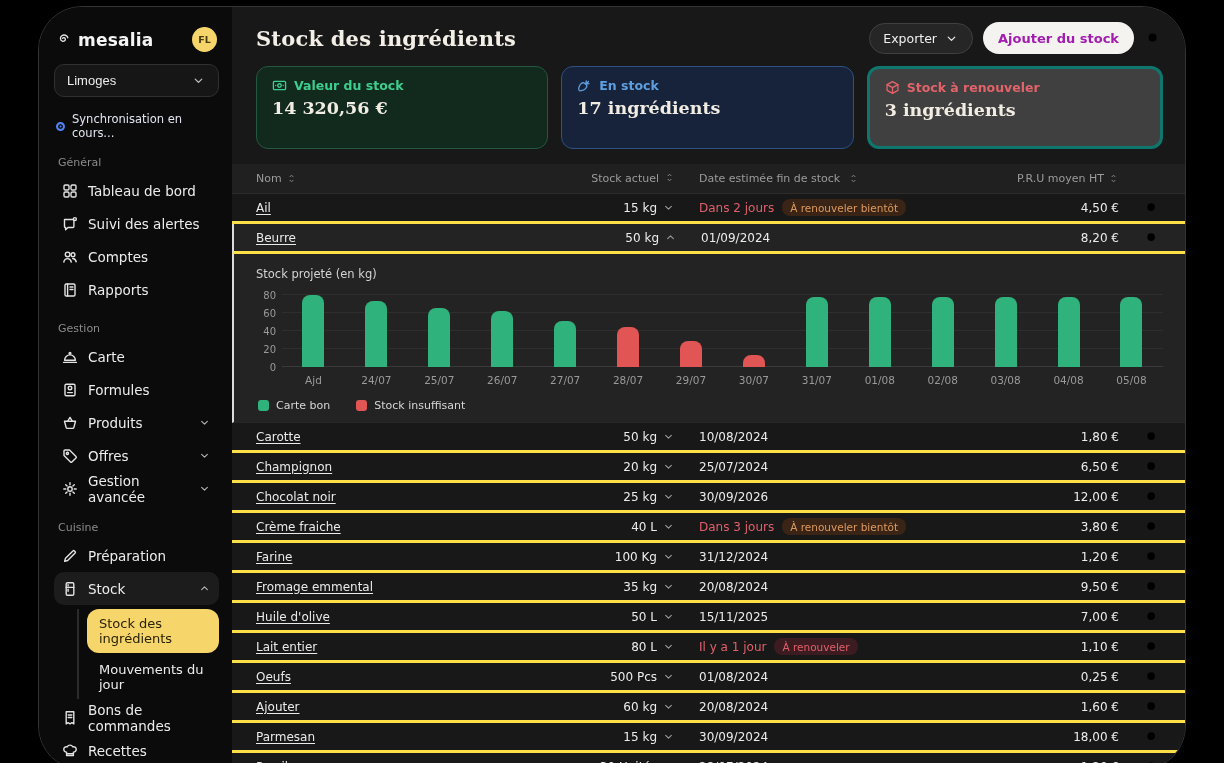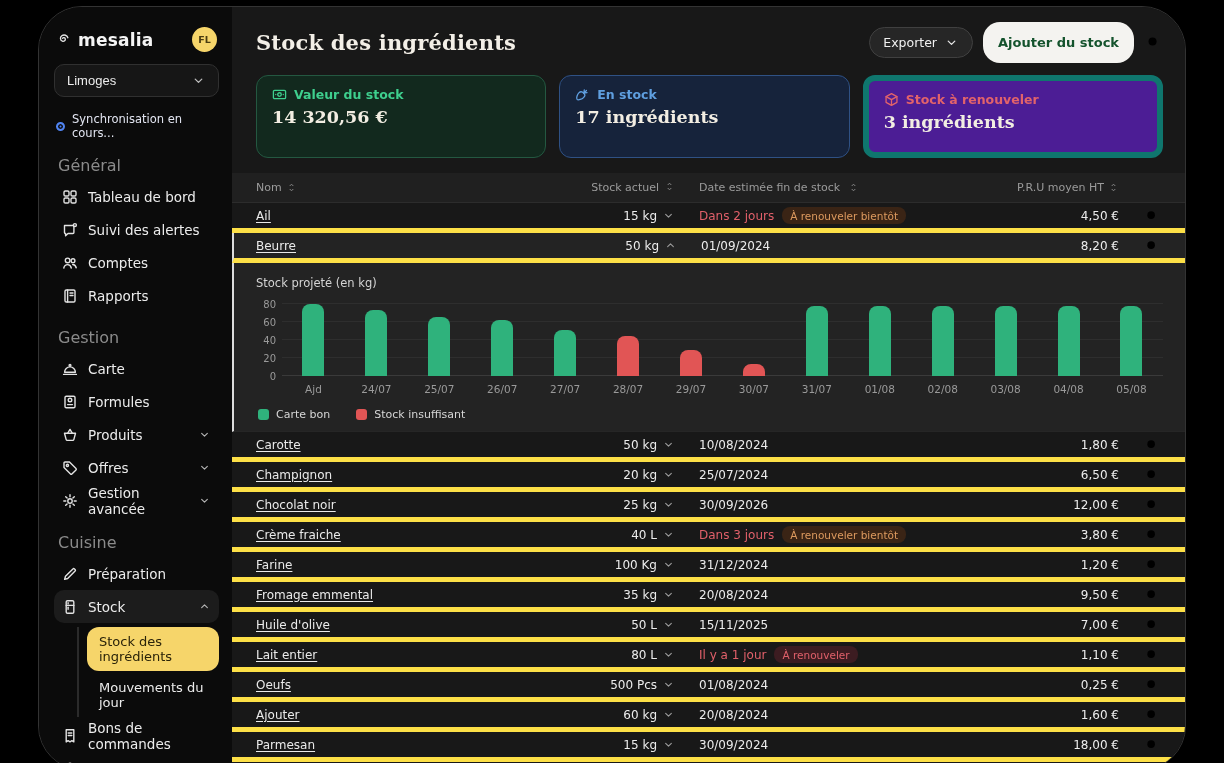--- a/index.html
+++ b/index.html
@@ -12,52 +12,52 @@
   .brand-row { display:flex; align-items:center; gap:7px; padding:4px 2px 12px 2px; }
   .brand-name { font-size:17px; font-weight:bold; letter-spacing:.2px; color:#f4f4f4; }
   .avatar { margin-left:auto; width:25px; height:25px; border-radius:50%; background:#f6d56a;
     color:#4a3c10; font-size:9.5px; font-weight:bold; display:flex; align-items:center; justify-content:center; }
   .loc-select { width:100%; height:33px; background:#161616; border:1px solid #303030; border-radius:10px;
     color:#ececec; font-size:13px; display:flex; align-items:center; padding:0 12px; cursor:pointer; }
   .loc-select .chev { margin-left:auto; color:#bdbdbd; }
   .sync { display:flex; align-items:center; gap:7px; margin:15px 2px 4px 2px; font-size:11.5px; color:#e3e6f2; }
   .sync-dot { width:9px; height:9px; border-radius:50%; border:2px solid #4f83f0; background:#4f83f0;
     box-shadow:0 0 0 1.5px #0b0b0b inset; flex:none; }
-  .sec-label { font-size:16px; color:#8b8b8b; margin:16px 4px 5px 4px; }
+  .sec-label { font-size:11px; color:#8b8b8b; margin:16px 4px 5px 4px; }
   .nav-item { display:flex; align-items:center; gap:10px; height:33px; padding:0 8px; border-radius:10px;
     font-size:13.5px; color:#ececec; cursor:pointer; }
   .nav-item .chev { margin-left:auto; color:#b5b5b5; }
   .nav-item.parent-open { background:#1c1c1c; }
   .subwrap { margin:4px 0 2px 23px; border-left:2px solid #2b2b2b; padding-left:8px; }
   .sub-item { display:flex; align-items:center; font-size:13px; color:#ececec; padding:7px 12px;
     border-radius:12px; cursor:pointer; margin:2px 0; }
   .sub-item.active { background:#f6d56a; color:#2a2309; font-weight:500; }
   .icon { display:inline-flex; color:#e3e3e3; flex:none; }
   .icon svg { stroke:currentColor; fill:none; stroke-width:1.4; stroke-linecap:round; stroke-linejoin:round; }
   
   .main { flex:1; background:#181818; position:relative; color:#ececec; display:flex; flex-direction:column; }
   .main-header { display:flex; align-items:center; padding:15px 22px 0 24px; }
   .page-title { font-family:"DejaVu Serif","Liberation Serif",serif; font-size:21px; font-weight:bold;
     color:#f3efe7; letter-spacing:.2px; }
   .actions { margin-left:auto; display:flex; align-items:center; gap:10px; }
   .btn-export { height:31px; padding:0 13px; border-radius:17px; background:#262626; border:1px solid #404040;
     color:#f0f0f0; font-size:12.5px; display:flex; align-items:center; gap:7px; cursor:pointer; font-family:inherit; }
-  .btn-add { height:41px; padding:0 15px; border-radius:17px; background:#f4f3f0; border:none; color:#14532d;
+  .btn-add { height:32px; padding:0 15px; border-radius:17px; background:#f4f3f0; border:none; color:#a21caf;
     font-size:13px; font-weight:600; cursor:pointer; font-family:inherit; }
   .hdr-search { background:none; border:none; color:#dcdcdc; cursor:pointer; display:flex; padding:2px; }
   
   .cards { display:flex; gap:13px; margin:12px 22px 0 24px; }
   .card { flex:1; border-radius:12px; padding:11px 15px; height:83px; }
   .card-label { display:flex; align-items:center; gap:7px; font-size:12.5px; font-weight:600; }
   .card-value { font-family:"DejaVu Serif","Liberation Serif",serif; font-size:17.5px; font-weight:bold;
     color:#f2ede2; margin-top:5px; }
   
   .table { margin-top:15px; flex:1; }
   .trow { display:grid; grid-template-columns: 355px 88px 318px 1fr 66px; align-items:center;
-    height:30px; border-bottom:5px solid #fde047; font-size:12px; }
+    height:30px; border-bottom:3px solid #fde047; font-size:12px; }
   .thead { background:#202020; border-bottom:1px solid #2c2c2c; color:#9b9b9b; font-size:11px; height:30px; }
   .th { display:flex; align-items:center; gap:4px; }
   .c-name { padding-left:24px; }
   .c-stock { justify-self:end; display:flex; align-items:flex-start; gap:5px; }
   .c-date { padding-left:24px; display:flex; align-items:center; gap:8px; }
   .c-pru { justify-self:end; }
   .th.c-pru, .c-pru { display:flex; align-items:center; gap:4px; }
   .c-zoom { justify-self:center; }
   .row-name { color:#eaeaea; text-decoration:underline; text-underline-offset:2px; cursor:pointer; }
   .qty-chev { color:#9a9a9a; display:inline-flex; cursor:pointer; }
@@ -314,21 +314,21 @@
             <span class="icon" style="color:#5f9fe0">
               <svg width="15" height="15" viewBox="0 0 16 16">
                 <path d="M9.4 6.6c1.8 1.8 1.4 3-.3 4.7-1.5 1.5-5.7 3.1-6.9 1.9C1 12 2.6 7.8 4.1 6.3c1.7-1.7 3.5-1.5 5.3.3z"></path>
                 <path d="M9.4 6.6 12.2 3.8M9.9 3.2 9.4 6.6l3.4-.5"></path>
               </svg>
             </span>
             <span>En stock</span>
           </div>
           <div class="card-value">17 ingrédients</div>
         </div>
-        <div class="card" style="background:#4c1d95;border:6px solid #0f766e">
+        <div class="card" style="background:#404040;border:3px solid #0f766e">
           <div class="card-label" style="color:#e2636a">
             <span class="icon" style="color:#e2636a">
               <svg width="15" height="15" viewBox="0 0 16 16">
                 <path d="M8 1.8 13.8 5v6L8 14.2 2.2 11V5z"></path>
                 <path d="M2.2 5 8 8.2 13.8 5M8 8.2v6"></path>
               </svg>
             </span>
             <span>Stock à renouveler</span>
           </div>
           <div class="card-value">3 ingrédients</div>

